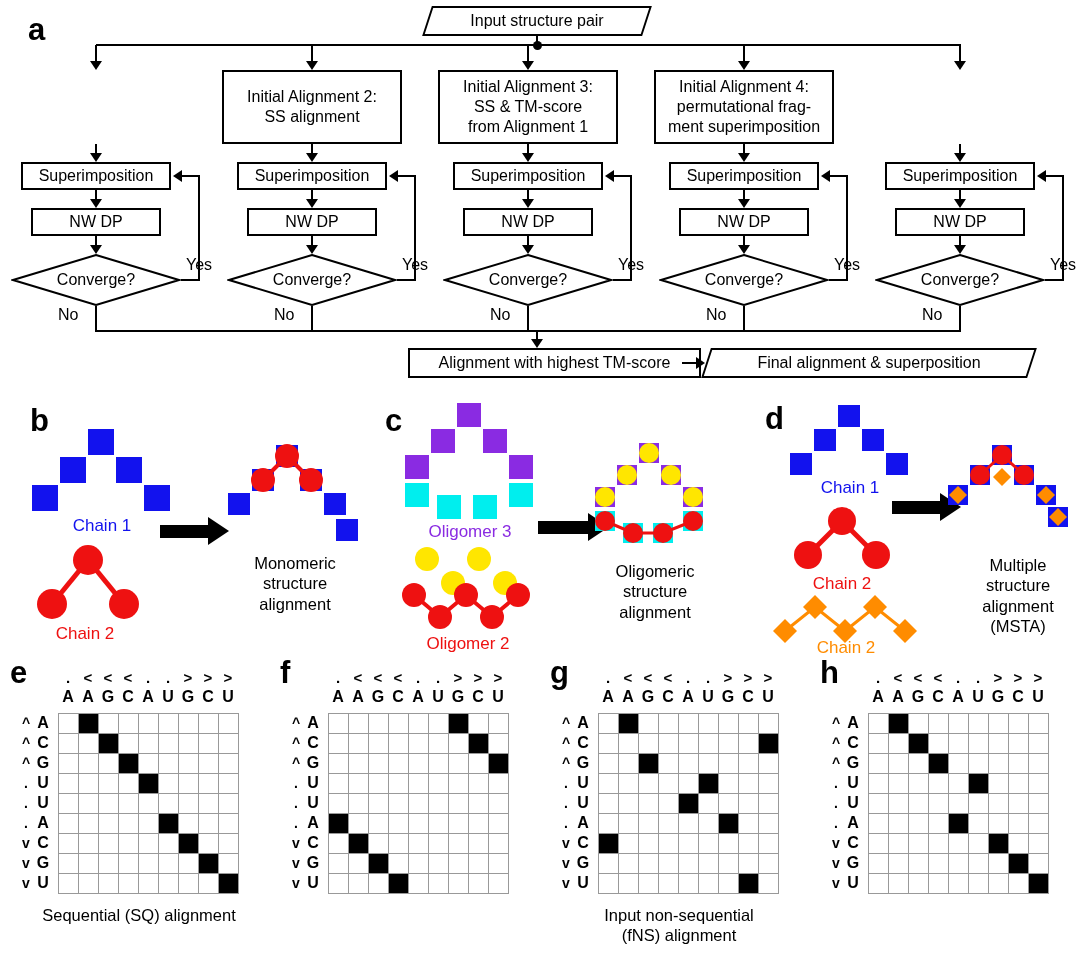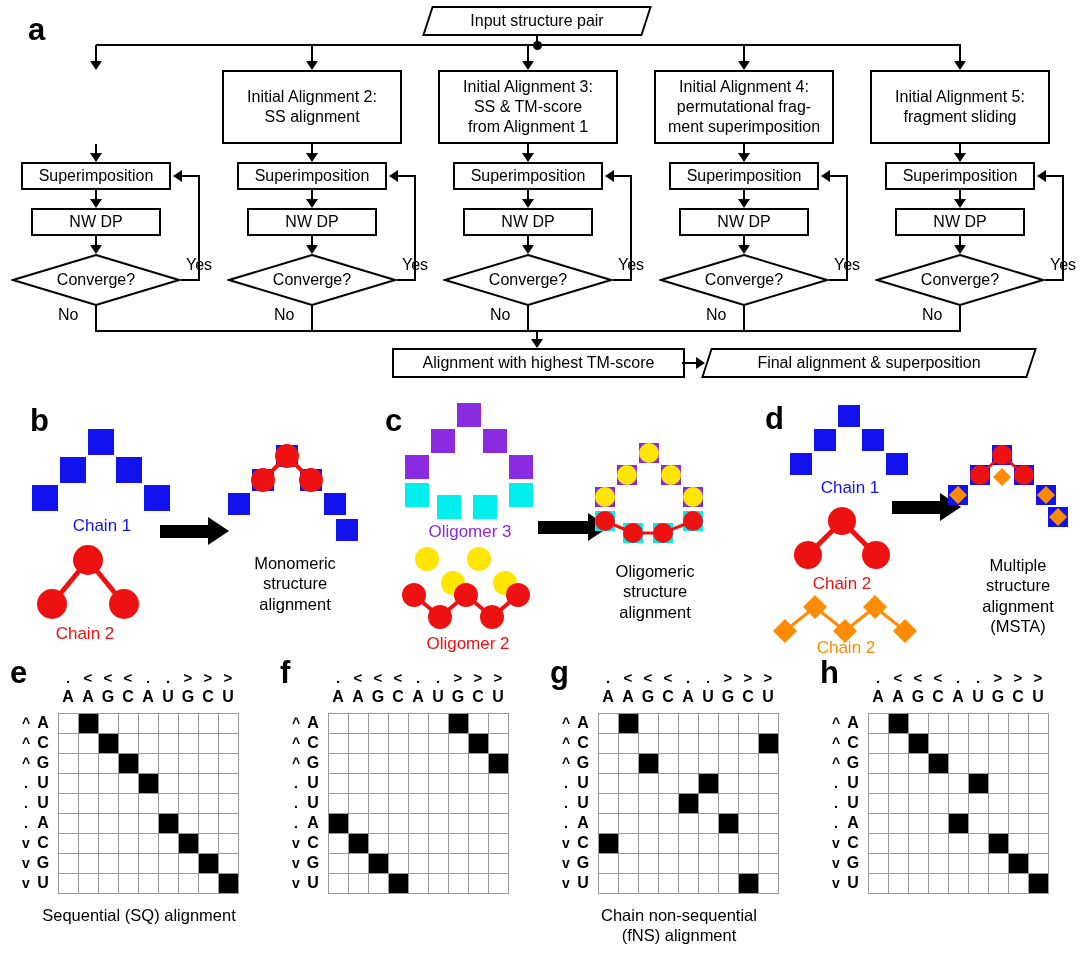--- a/index.html
+++ b/index.html
@@ -54,21 +54,21 @@
 <body>
 
 <div id="fig">
 
   <div class="pletter" style="left:28px;top:14px">a</div>
 
   <div id="flowchart" style="position:absolute;left:0;top:0;width:1080px;height:392px">
     <div class="fpara" style="left:427px;top:6px;width:220px;height:30px">
       <span>Input structure pair</span>
     </div>
-    <div class="fbox" style="left:392px;top:348px;width:293px;height:30px">
+    <div class="fbox" style="left:408px;top:348px;width:293px;height:30px">
       <span>Alignment with highest TM-score</span>
     </div>
     <div class="fpara" style="left:706px;top:348px;width:326px;height:30px">
       <span>Final alignment &amp; superposition</span>
     </div>
   <div class="fline" style="left: 95px; top: 45px; width: 2px; height: 16px;"></div>
       <div class="ah-down" style="left: 90px; top: 61px;"></div>
       <div class="fline" style="left: 95px; top: 144px; width: 2px; height: 9px;"></div>
       <div class="ah-down" style="left: 90px; top: 153px;"></div>
       <div class="fbox" style="left: 21px; top: 162px; width: 150px; height: 28px;">
@@ -172,24 +172,20 @@
         </svg><span class="dtext">Converge?</span></div>
       <div class="fline" style="left: 829px; top: 279px; width: 19px; height: 2px;"></div>
       <div class="fline" style="left: 846px; top: 176px; width: 2px; height: 105px;"></div>
       <div class="fline" style="left: 829px; top: 175px; width: 19px; height: 2px;"></div>
       <div class="ah-left" style="left: 821px; top: 170px;"></div>
       <div class="yesno" style="left: 834px; top: 257px;">Yes</div>
       <div class="fline" style="left: 743px; top: 306px; width: 2px; height: 26px;"></div>
       <div class="yesno" style="left: 706px; top: 307px;">No</div>
       <div class="fline" style="left: 959px; top: 45px; width: 2px; height: 16px;"></div>
       <div class="ah-down" style="left: 954px; top: 61px;"></div>
-      <div class="fbox" style="left: 870px; top: 70px; width: 180px; height: 74px;">
-        <span>Initial Alignment 5:
-fragment sliding</span>
-      </div>
       <div class="fline" style="left: 959px; top: 144px; width: 2px; height: 9px;"></div>
       <div class="ah-down" style="left: 954px; top: 153px;"></div>
       <div class="fbox" style="left: 885px; top: 162px; width: 150px; height: 28px;">
         <span>Superimposition</span>
       </div>
       <div class="fline" style="left: 959px; top: 190px; width: 2px; height: 9px;"></div>
       <div class="ah-down" style="left: 954px; top: 199px;"></div>
       <div class="fbox" style="left: 895px; top: 208px; width: 130px; height: 28px;">
         <span>NW DP</span>
       </div>
@@ -840,21 +836,21 @@
           <i></i>
           <i></i>
           <i></i>
           <i></i>
           <i></i>
           <i></i>
           <i></i>
           <i class="on"></i>
           <i></i>
         </div>
-        <div class="mcaption ccaption">Chain non-sequential
+        <div class="mcaption ccaption">Input non-sequential
 (fNS) alignment</div>
       </div>
       <div class="mpanel" style="left: 818px;">
         <div class="mletter">h</div>
         <div class="mhead mss">
           <span>.</span>
           <span>&lt;</span>
           <span>&lt;</span>
           <span>&lt;</span>
           <span>.</span>

